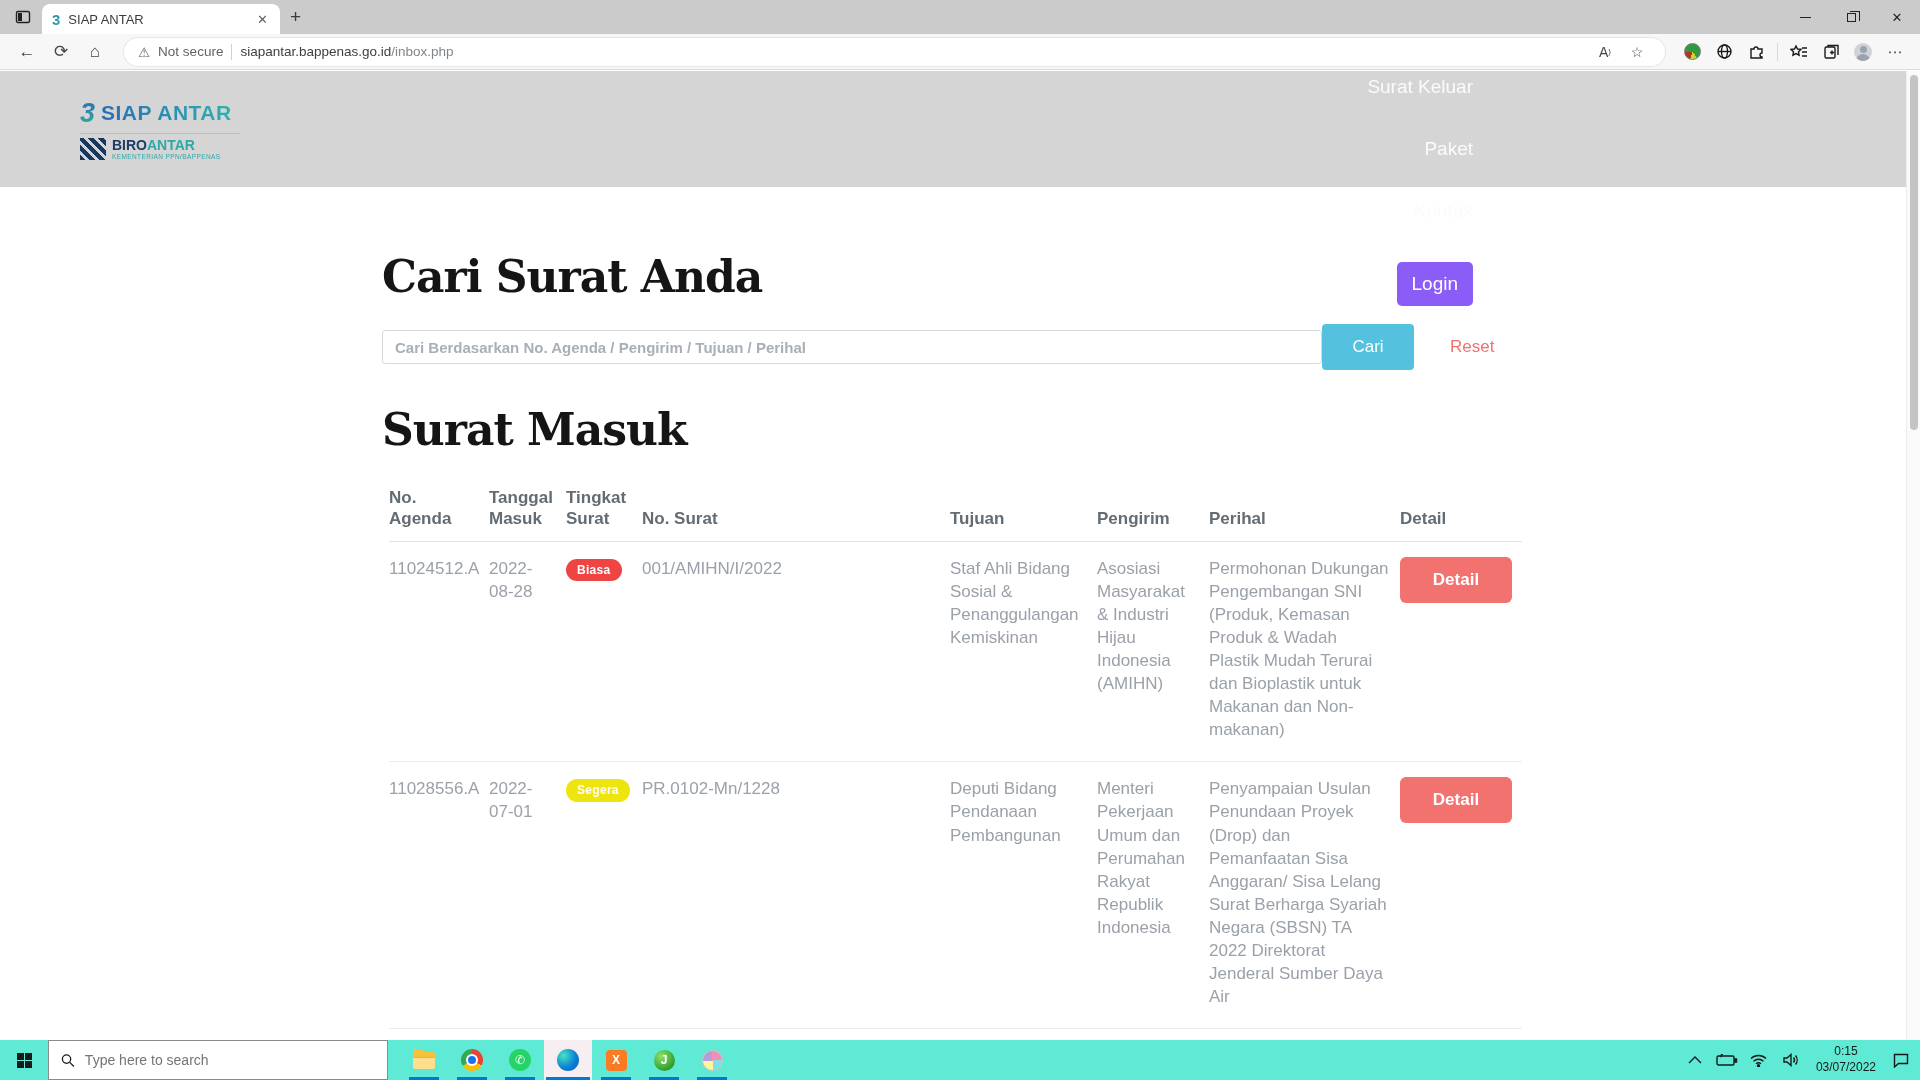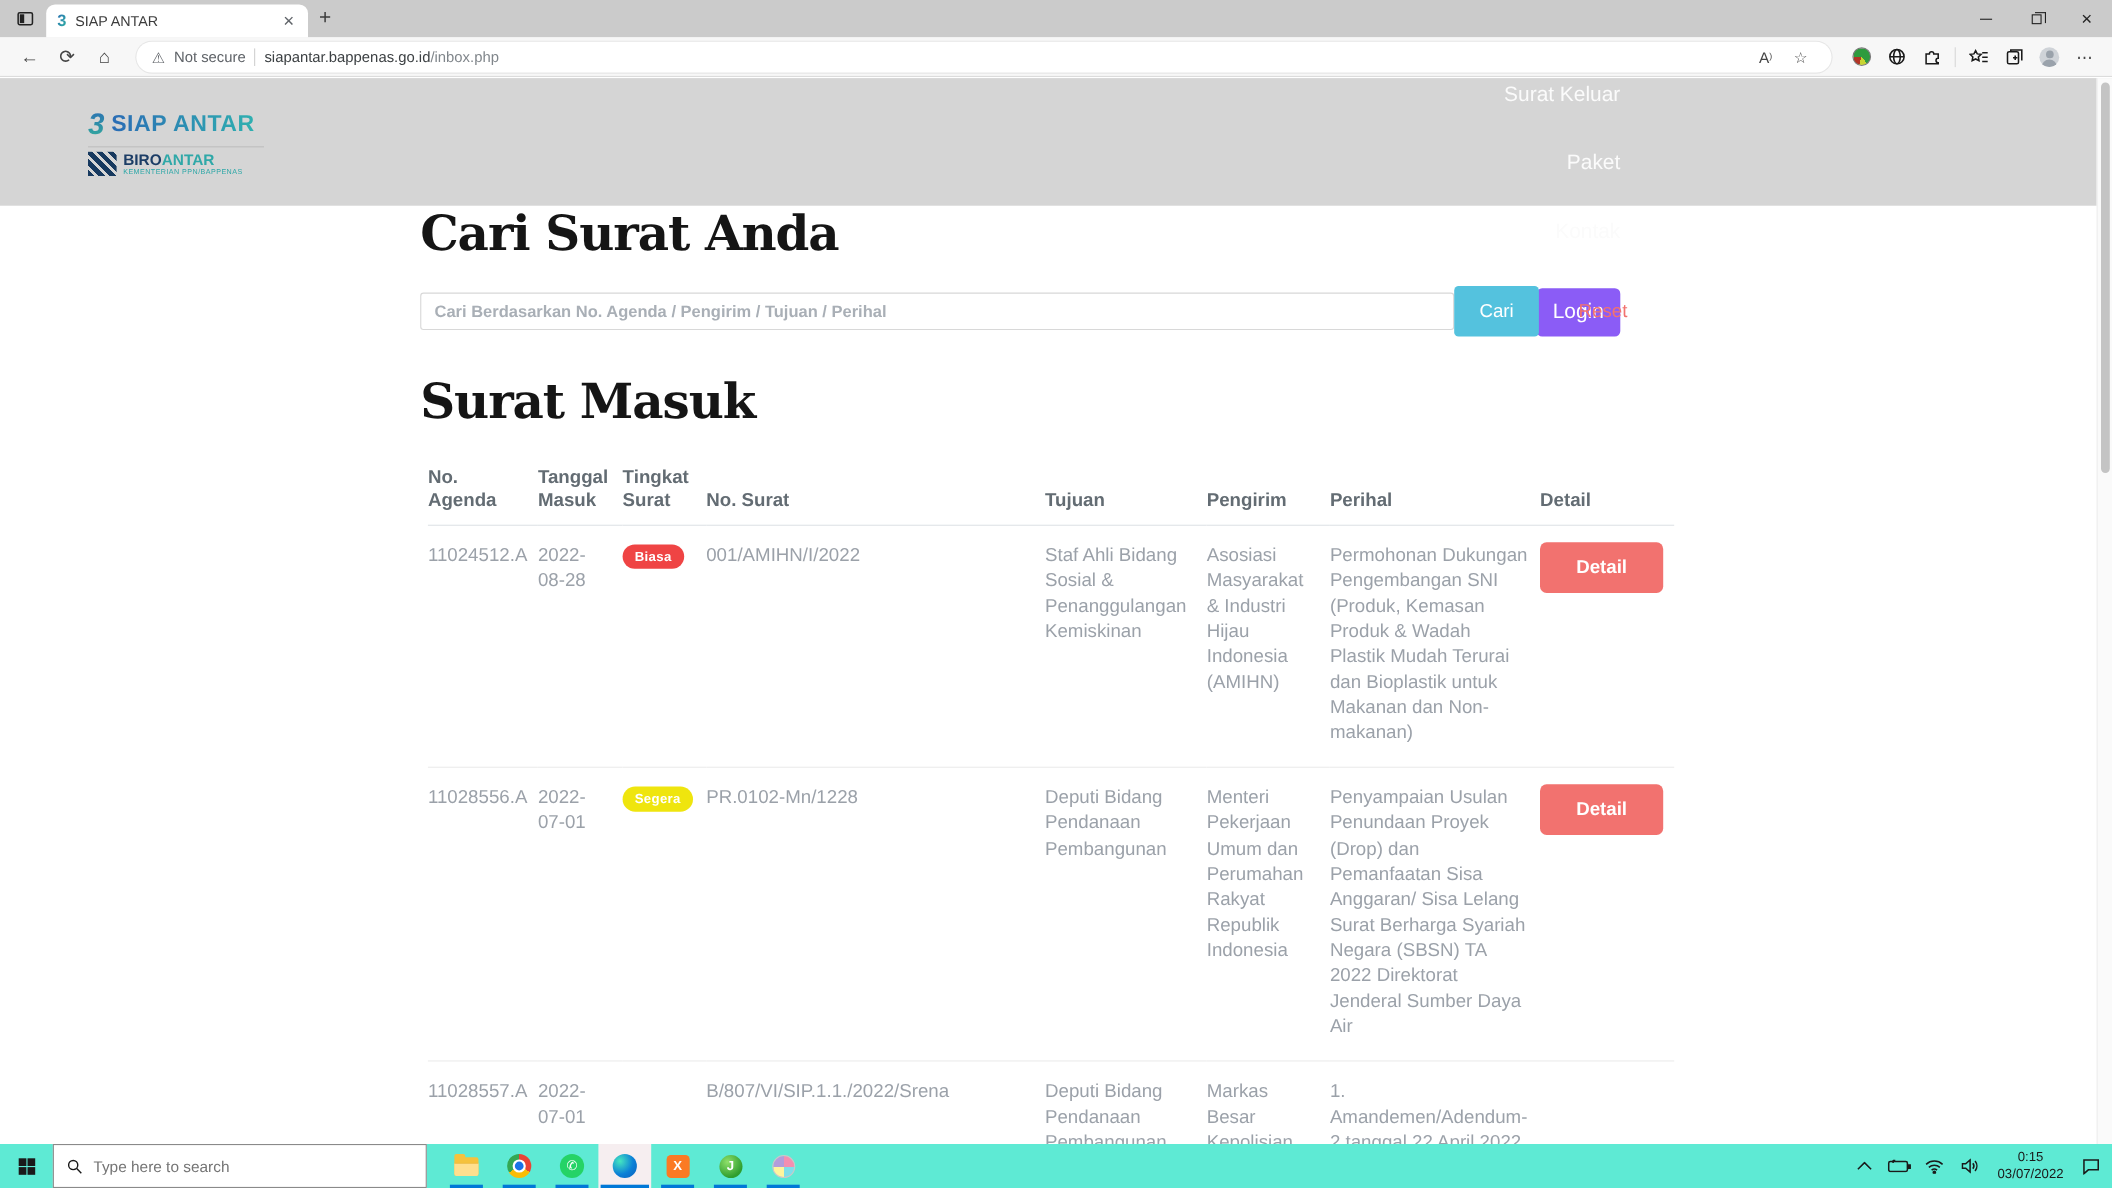--- a/index.html
+++ b/index.html
@@ -50,27 +50,27 @@
   .biro-text { line-height:1; }
   .biro-line1 { font-size:14px; font-weight:800; }
   .biro-line1 .b1 { color:#1c3d66; } .biro-line1 .b2 { color:#2fa8a8; }
   .biro-line2 { font-size:6.5px; color:#2fa8a8; letter-spacing:.4px; margin-top:2px; }
   .main-nav { display:flex; align-items:flex-end; gap:40px;flex-direction:column; }
   .nav-link { color:#fbfbfb; font-size:19px; }
   .login-btn { background:#8b5cf6; color:#fff; font-size:19px; padding:11px 15px; border-radius:5px; border:none; }
 
   .container { width:1140px; margin-left:382px; }
   .h-serif { font-family:"DejaVu Serif","Liberation Serif",serif; font-weight:800; letter-spacing:-1px; color:#151515; font-size:44px; }
-  .h1 { }
+  .h1 { margin-top:64px; }
   .h2 { margin-top:34px; }
 
   .search-row { display:flex; align-items:center; margin-top:22px; height:46px; }
   .search-input { flex:0 0 940px; height:34px; border:1px solid #d8d8d8; border-radius:3px; padding:0 12px; font-size:15px; color:#555; outline:none;font-weight:bold; }
   .search-input::placeholder { color:#a9afb6; }
-  .cari-btn { width:77px; height:46px; background:#54c2de; color:#fff; border:none; border-radius:4px; font-size:17px; margin-left:0; }
+  .cari-btn { width:92px; height:46px; background:#54c2de; color:#fff; border:none; border-radius:4px; font-size:17px; margin-left:0; }
   .reset-link { margin-left:36px; color:#f2726f; font-size:17px; text-decoration:none; }
 
   table.inbox { margin-left:7px; margin-top:26px; border-collapse:collapse; table-layout:fixed; width:1133px; }
   .inbox th { text-align:left; vertical-align:bottom; font-size:17px; font-weight:bold; color:#636c73; padding:6px 10px 11px 0; line-height:1.25; border-bottom:1px solid #dfe3e6; }
   .inbox td { vertical-align:top; font-size:17px; color:#9ba1a9; padding:15px 10px 20px 0; line-height:1.36; border-bottom:1px solid #ececec; }
   .badge { display:inline-block; padding:3px 11px; border-radius:12px; font-size:12px; font-weight:bold; color:#fff; letter-spacing:.3px; }
   .badge[data-variant="gray"] { background:#ef4444; }
   .badge[data-variant="yellow"] { background:#efe50e; }
   .detail-btn { width:112px; height:46px; background:#f2726f; color:#fff; border:none; border-radius:6px; font-size:17px; font-weight:bold; }
 

